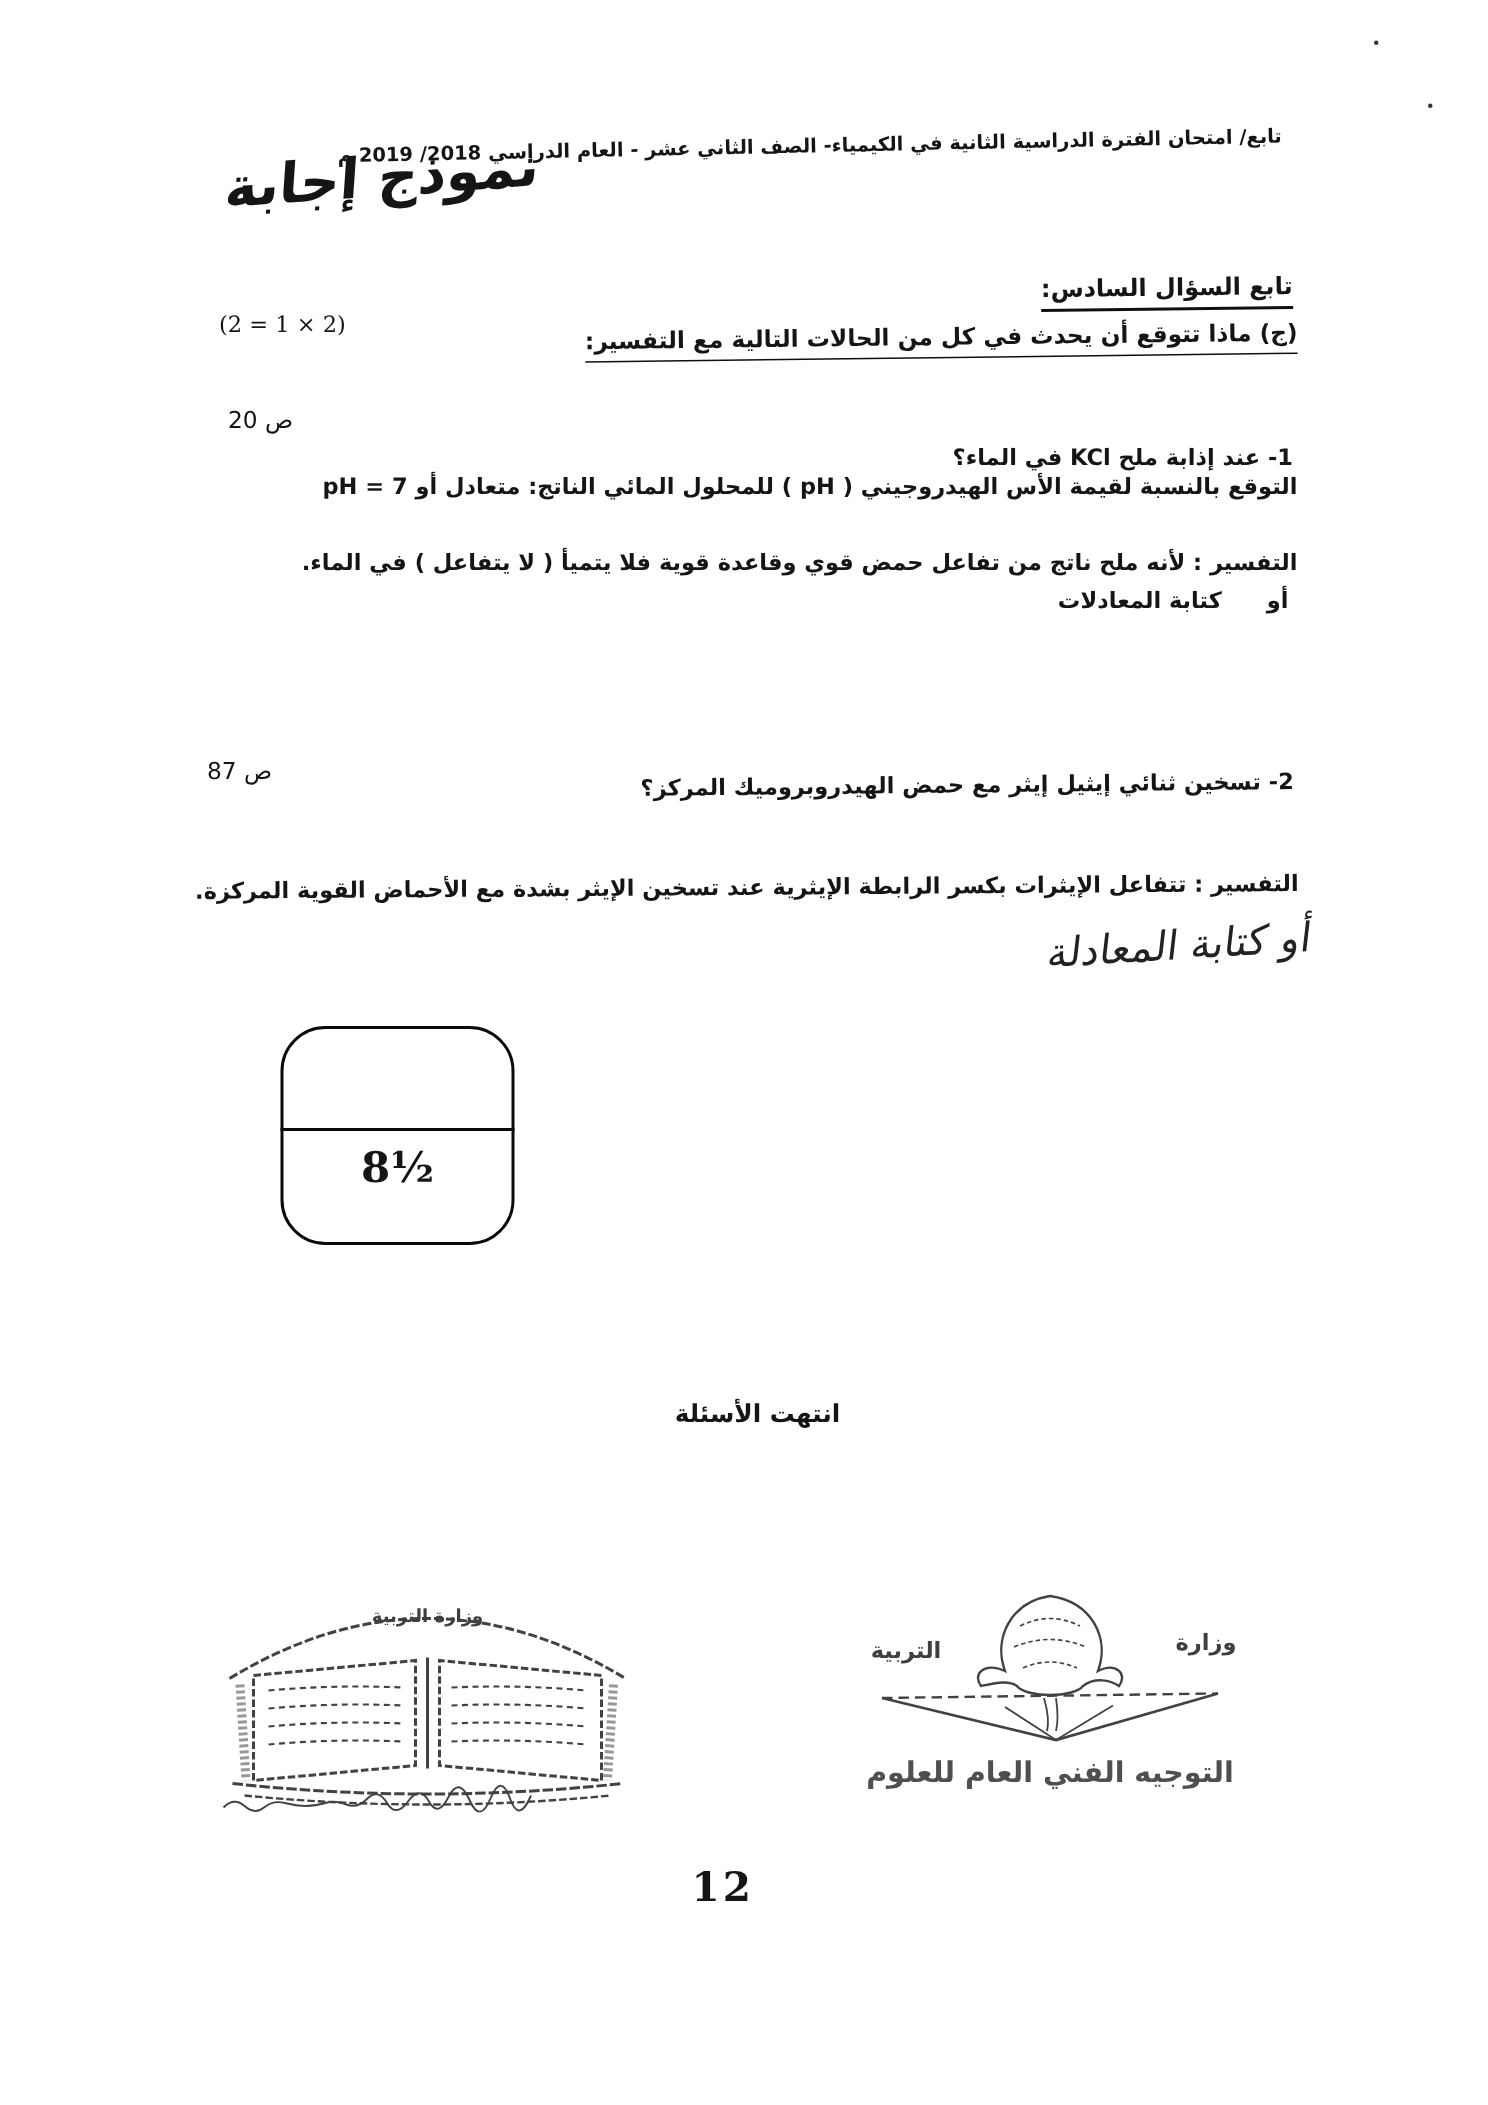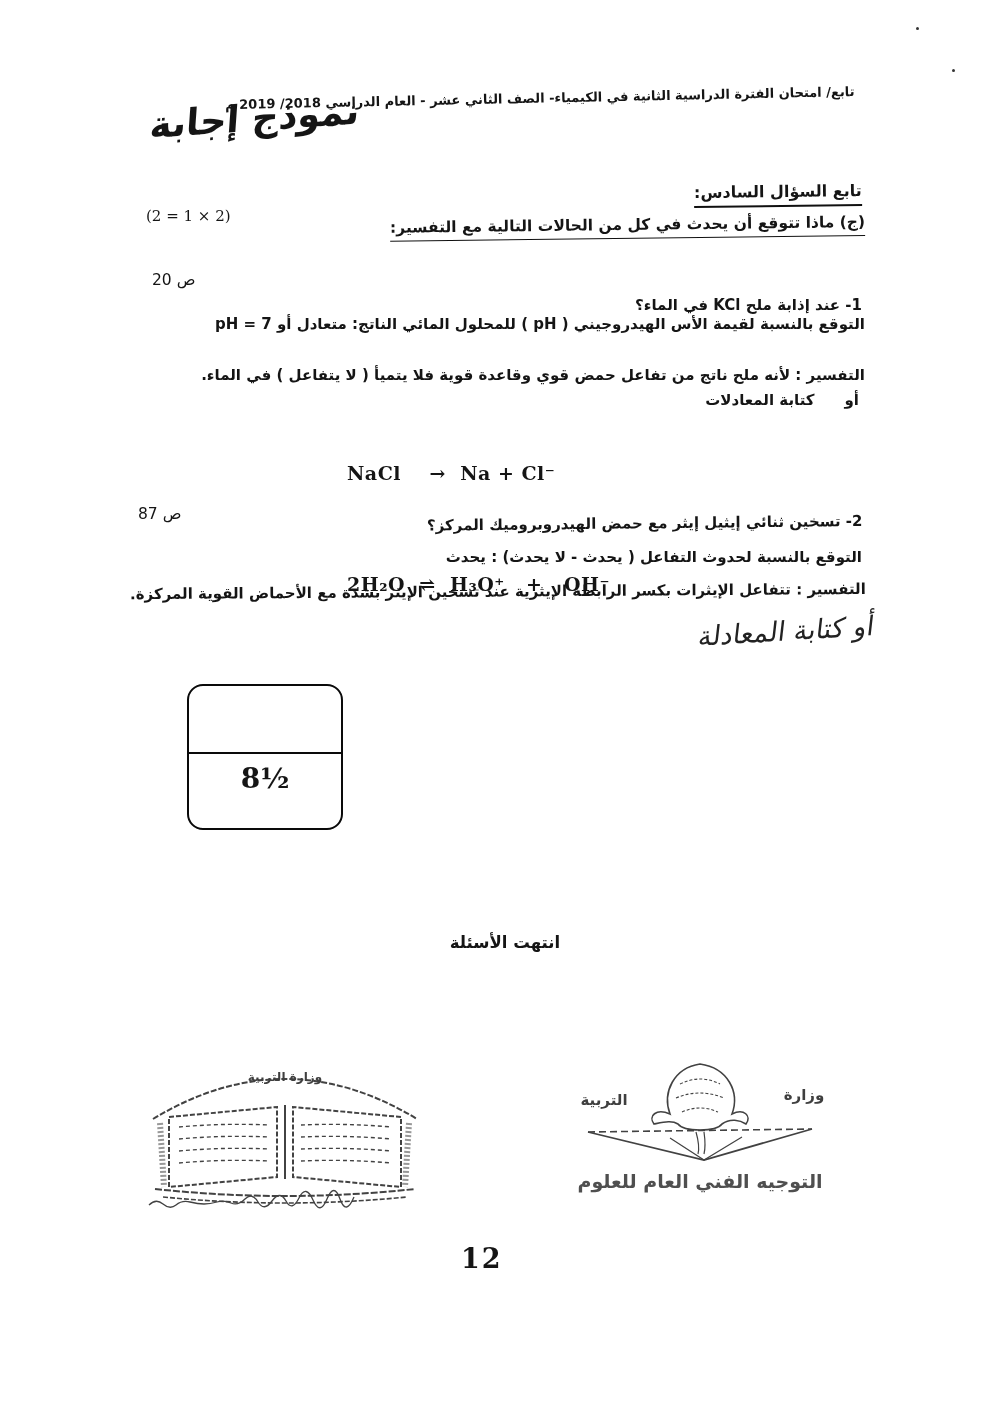--- a/index.html
+++ b/index.html
@@ -45,21 +45,21 @@
   .q2-ref { left:138px; top:505px; }
   .q2-pred { right:130px; top:548px; }
   .q2-expl { right:126px; top:580px; transform:rotate(-0.4deg); transform-origin:right center; }
   .hw-note {
     right:118px; top:610px; font-size:27px; font-weight:500; letter-spacing:3px;
     transform:rotate(-3.5deg) skewX(-10deg); transform-origin:right center; direction:rtl; color:#222;
   }
 
   .score-box {
     left:187px; top:684px; width:152px; height:142px;
-    border:2.5px solid #0a0a0a; border-radius:16px;
+    border:2.5px solid #0a0a0a; border-radius:30px;
   }
   .score-div { position:absolute; left:-2px; right:-2px; top:66px; border-top:2.2px solid #0a0a0a; }
   .score-val {
     position:absolute; left:0; right:0; top:76px; text-align:center;
     font-family:"DejaVu Serif", serif; font-size:28px; font-weight:700;
   }
 
   .end-text { left:430px; top:889px; width:150px; text-align:center; font-size:16.5px; font-weight:700; direction:rtl;margin-top:44px; }
   .page-number { left:461px; top:1233px; font-family:"DejaVu Serif", serif; font-size:27px; font-weight:600; letter-spacing:2px;margin-top:10px; }
 
@@ -84,28 +84,23 @@
   <div class="abs rtl body-line q1-title" dir="rtl">1- عند إذابة ملح  KCl  في الماء؟</div>
   <div class="abs page-ref q1-ref" dir="rtl">ص 20</div>
   <div class="abs rtl body-line q1-pred" dir="rtl">التوقع بالنسبة لقيمة الأس الهيدروجيني ( pH ) للمحلول المائي الناتج: متعادل أو  pH = 7</div>
   <div class="abs rtl body-line strong q1-expl" dir="rtl">التفسير : لأنه ملح ناتج من تفاعل حمض قوي وقاعدة قوية فلا يتميأ ( لا يتفاعل )  في الماء.</div>
 
   <div class="abs or-row" dir="rtl">
     <span>أو</span>
     <span>كتابة المعادلات</span>
   </div>
 
-  <div class="abs equations">
-    <div>NaCl    →  Na + Cl⁻</div>
-    <div>2H₂O  ⇌  H₃O⁺   +   OH⁻</div>
-  </div>
 
   <div class="abs rtl body-line q2-title" dir="rtl">2- تسخين ثنائي إيثيل إيثر مع حمض الهيدروبروميك المركز؟</div>
   <div class="abs page-ref q2-ref" dir="rtl">ص 87</div>
-  <div class="abs rtl body-line q2-pred" dir="rtl">التوقع بالنسبة لحدوث التفاعل ( يحدث - لا يحدث) : يحدث</div>
   <div class="abs rtl body-line strong q2-expl" dir="rtl">التفسير : تتفاعل الإيثرات بكسر الرابطة الإيثرية عند تسخين الإيثر بشدة مع الأحماض القوية المركزة.</div>
   <div class="abs hw-note" dir="rtl">أو كتابة المعادلة</div>
 
   <div class="abs score-box">
     <div class="score-div"></div>
     <div class="score-val">8½</div>
   </div>
 
   <div class="abs end-text" dir="rtl">انتهت الأسئلة</div>
 

